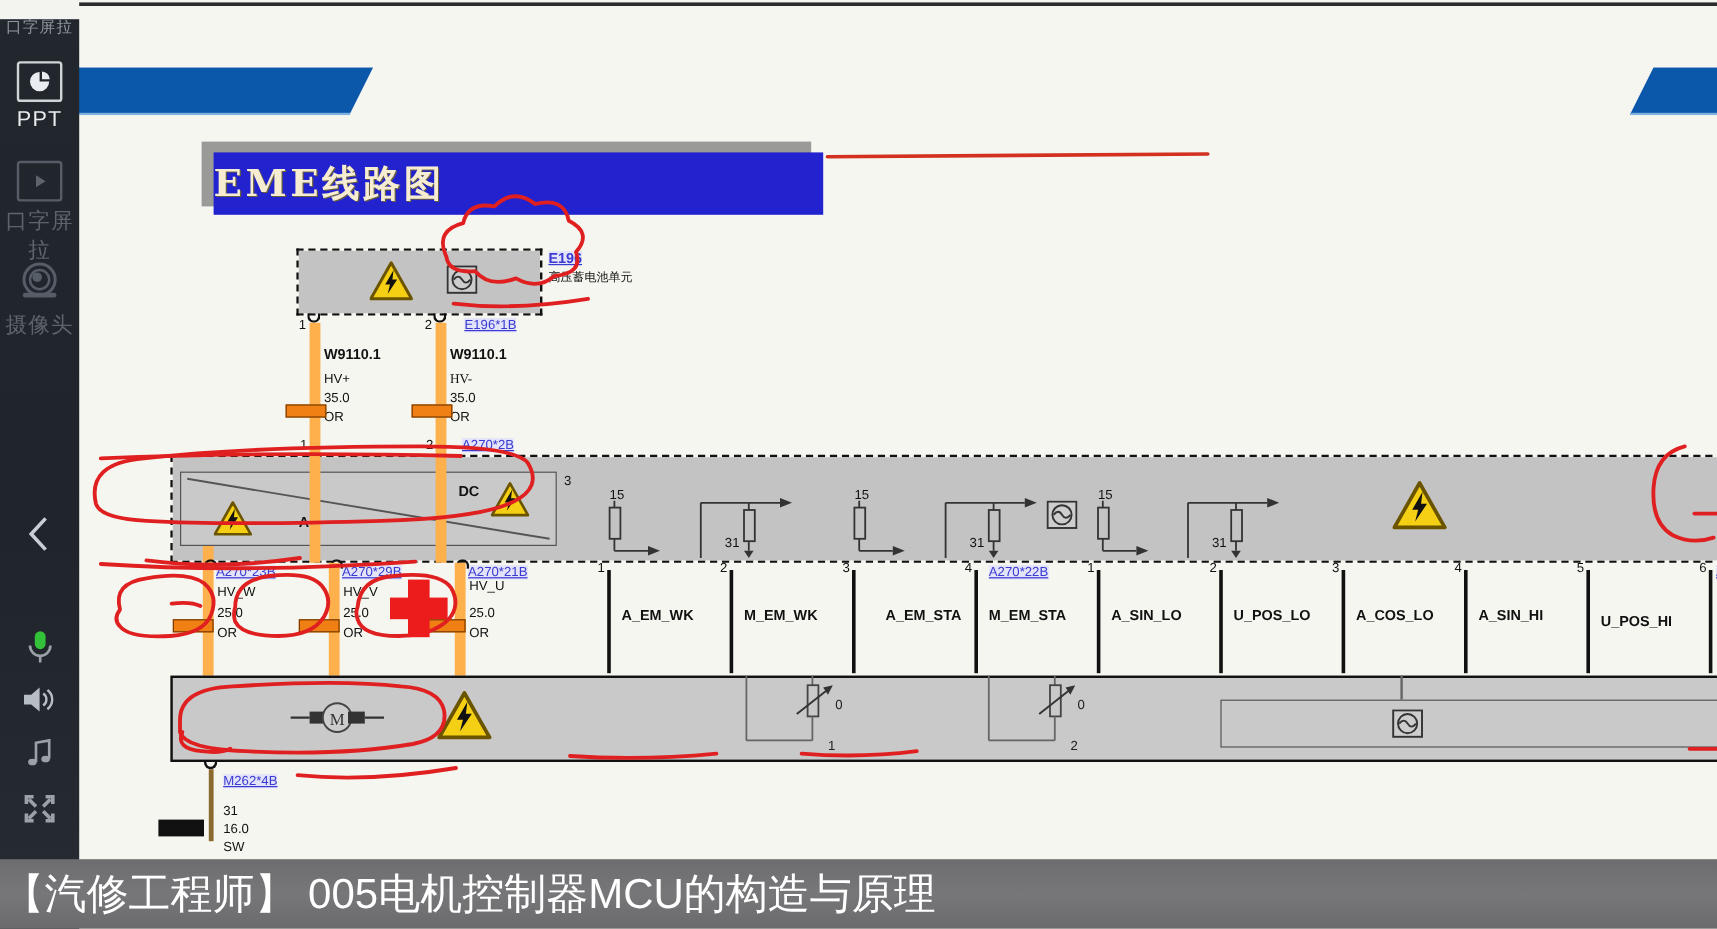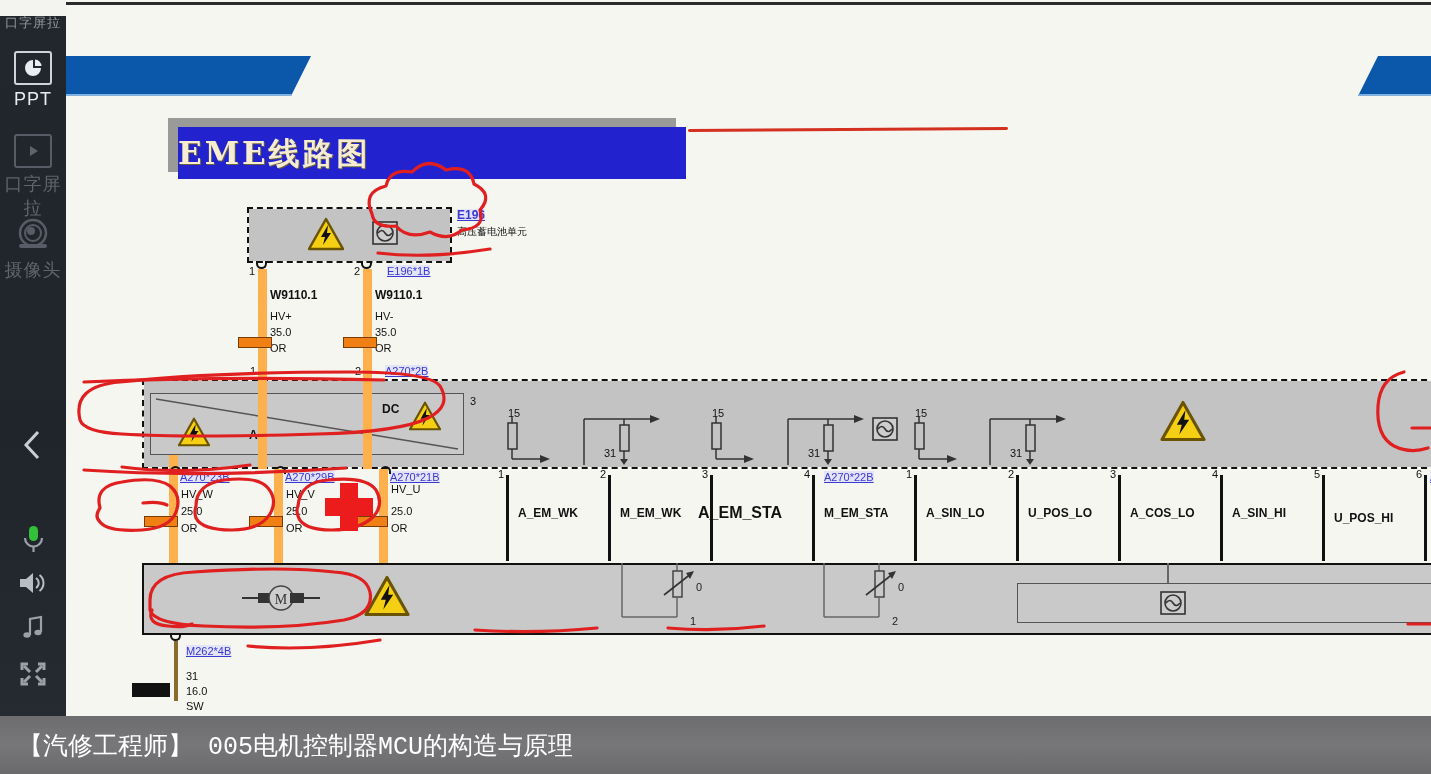--- a/index.html
+++ b/index.html
@@ -71,22 +71,22 @@
   
   #cursor{position:absolute;left:325px;top:483px;width:48px;height:48px;z-index:35;}
   #cursor:before,#cursor:after{content:"";position:absolute;background:#ec1c1c;}
   #cursor:before{left:15px;top:0;width:18px;height:48px;}
   #cursor:after{left:0;top:15px;width:48px;height:18px;}
 
   
   #caption{position:absolute;left:0;bottom:0;width:1431px;height:58px;
            background:linear-gradient(180deg,#6d6d70 0%,#77777a 50%,#6a6a6d 100%);
            display:flex;align-items:center;z-index:50;}
-  #caption .txt{color:#fff;font-size:25px;white-space:nowrap;padding-left:18px;letter-spacing:0px;
-           font-family:Liberation Mono, monospace;}
+  #caption .txt{color:#fff;font-size:35px;white-space:nowrap;padding-left:2px;letter-spacing:0px;
+           font-family:Liberation Sans, sans-serif;}
 </style>
 </head>
 <body>
 
 <div id="stage">
 
   <div id="sidebar">
 
     <div class="sb-top-text">口字屏拉</div>
 
@@ -219,21 +219,21 @@
       <div class="wire" style="left:126px;top:84px;height:110px;"></div>
       <div class="wire" style="left:231px;top:84px;height:110px;"></div>
 
       <div class="lbl b" style="left:138px;top:104px;font-size:12px;">W9110.1</div>
       <div class="lbl" style="left:138px;top:125px;">HV+</div>
       <div class="lbl" style="left:138px;top:141px;">35.0</div>
       <div class="lbl" style="left:138px;top:157px;">OR</div>
       <div class="splice" style="left:106px;top:152px;"></div>
 
       <div class="lbl b" style="left:243px;top:104px;font-size:12px;">W9110.1</div>
-      <div class="lbl" style="left:243px;top:125px;">HV-</div>
+      <div class="lbl" style="left:243px;top:125px;font-family:Liberation Serif, serif;">HV-</div>
       <div class="lbl" style="left:243px;top:141px;">35.0</div>
       <div class="lbl" style="left:243px;top:157px;">OR</div>
       <div class="splice" style="left:211px;top:152px;"></div>
 
       <div class="num" style="left:118px;top:180px;">1</div>
       <div class="num" style="left:223px;top:180px;">2</div>
       <div class="lbl blue" style="left:253px;top:180px;">A270*2B</div>
 
       <div class="dsh" style="left:10px;top:194px;width:1355px;height:90px;"></div>
       <div class="greybox" style="left:12px;top:196px;width:1351px;height:86px;"></div>
@@ -374,21 +374,21 @@
         <div class="lbl b" style="left:386px;top:322px;font-size:12px;">A_EM_WK</div>
       </div>
       <div>
         <div class="num" style="left:468px;top:283px;">2</div>
         <div class="vline" style="left:476px;top:290px;height:86px;"></div>
         <div class="lbl b" style="left:488px;top:322px;font-size:12px;">M_EM_WK</div>
       </div>
       <div>
         <div class="num" style="left:570px;top:283px;">3</div>
         <div class="vline" style="left:578px;top:290px;height:86px;"></div>
-        <div class="lbl b" style="left:566px;top:322px;font-size:16px;">A_EM_STA</div>
+        <div class="lbl b" style="left:606px;top:322px;font-size:12px;">A_EM_STA</div>
       </div>
       <div>
         <div class="num" style="left:672px;top:283px;">4</div>
         <div class="vline" style="left:680px;top:290px;height:86px;"></div>
         <div class="lbl b" style="left:692px;top:322px;font-size:12px;">M_EM_STA</div>
       </div>
       <div>
         <div class="num" style="left:774px;top:283px;">1</div>
         <div class="vline" style="left:782px;top:290px;height:86px;"></div>
         <div class="lbl b" style="left:794px;top:322px;font-size:12px;">A_SIN_LO</div>

